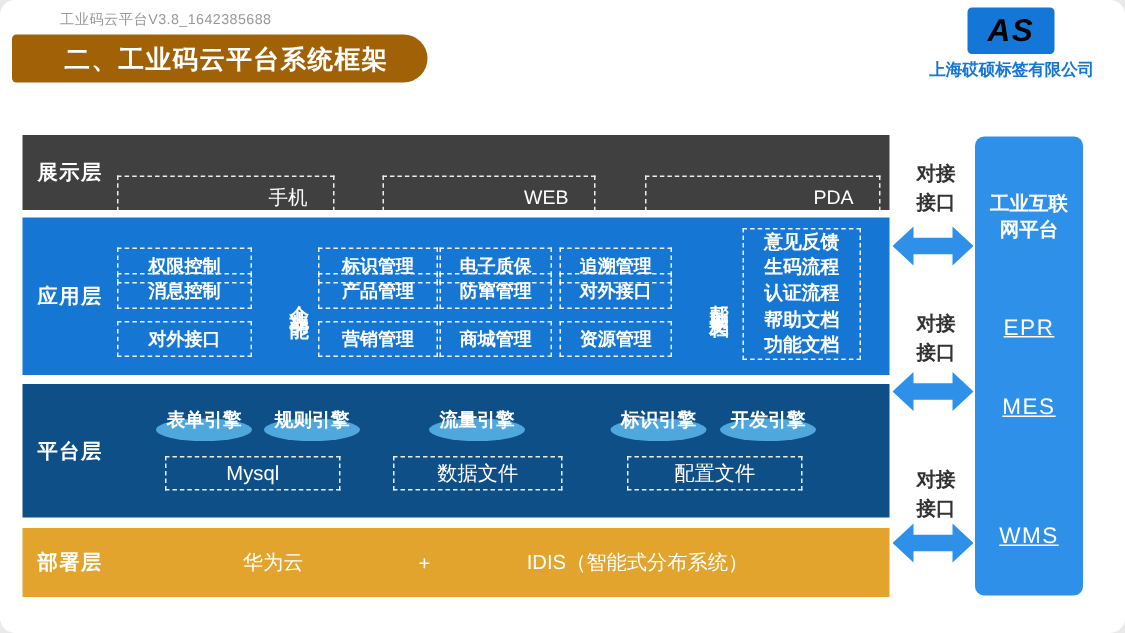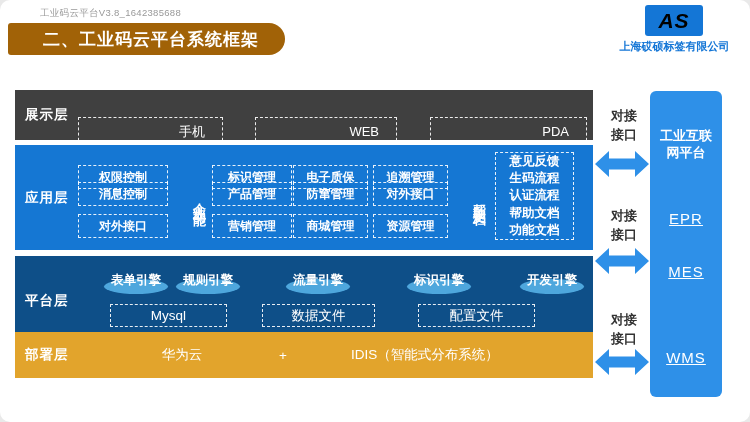--- a/index.html
+++ b/index.html
@@ -15,21 +15,21 @@
     display:flex; align-items:center; justify-content:center; color:#000000; font-size:21px; font-weight:900;
     font-style:italic; letter-spacing:1px; }
   .company { position:absolute; left:602px; top:39px; width:145px; text-align:center; color:#1476D6;
     font-size:11px; font-weight:bold; }
 
   
   .layer { position:absolute; left:15px; width:578px; }
   .layer-presentation { top:90px;  height:50px;  background:#404040; }
   .layer-application  { top:145px; height:105px; background:#1577D3; }
   .layer-platform     { top:256px; height:89px;  background:#0E4F88; }
-  .layer-deployment   { top:332px; height:46px;  background:#E2A42C; }
+  .layer-deployment   { top:352px; height:46px;  background:#E2A42C; }
   .layer-label { position:absolute; left:10px; top:0; bottom:0; display:flex; align-items:center;
     color:#fff; font-size:13.5px; font-weight:600; letter-spacing:1px; }
 
   .dash { border:1px dashed rgba(255,255,255,.9); color:#fff; display:flex; align-items:center; }
 
   
   .p-box { position:absolute; top:27px; height:29px; justify-content:flex-end; padding-right:17px; font-size:13px; }
   .p-box1 { left:63px;  width:145px; }
   .p-box2 { left:240px; width:142px; }
   .p-box3 { left:415px; width:157px; }
@@ -45,21 +45,21 @@
     letter-spacing:3px; text-align:center; }
   .ent-label  { left:165px; top:14px; height:80px; width:28px; }
   .help-label { left:447px; top:14px; height:80px; width:26px; }
   .help-box { position:absolute; left:480px; top:7px; width:79px; height:88px; flex-direction:column;
     justify-content:center; font-size:12.5px; font-weight:bold; line-height:17.2px; }
 
   
   .engine { position:absolute; top:16px; width:66px; height:22px; }
   .engine .pill { position:absolute; left:1px; right:1px; top:7px; height:15px; border-radius:50%; background:#4EA7DD; }
   .engine .txt { position:absolute; left:0; right:0; top:0; text-align:center; color:#fff; font-size:12.5px; font-weight:bold; }
-  .e1 { left:88px; } .e2 { left:160px; } .e3 { left:270px; } .e4 { left:391px; } .e5 { left:464px;margin-left:40px; }
+  .e1 { left:88px; } .e2 { left:160px; } .e3 { left:270px; } .e4 { left:391px; } .e5 { left:464px; }
   .store { position:absolute; top:48px; height:23px; justify-content:center; font-size:13.5px; }
   .s1 { left:95px;  width:117px; }
   .s2 { left:247px; width:113px; }
   .s3 { left:403px; width:117px; }
 
   
   .d-item { position:absolute; top:0; bottom:0; display:flex; align-items:center; justify-content:center;
     color:#fff; font-size:13.5px; }
   .d-cloud { left:107px; width:120px; }
   .d-plus  { left:238px; width:60px; }

